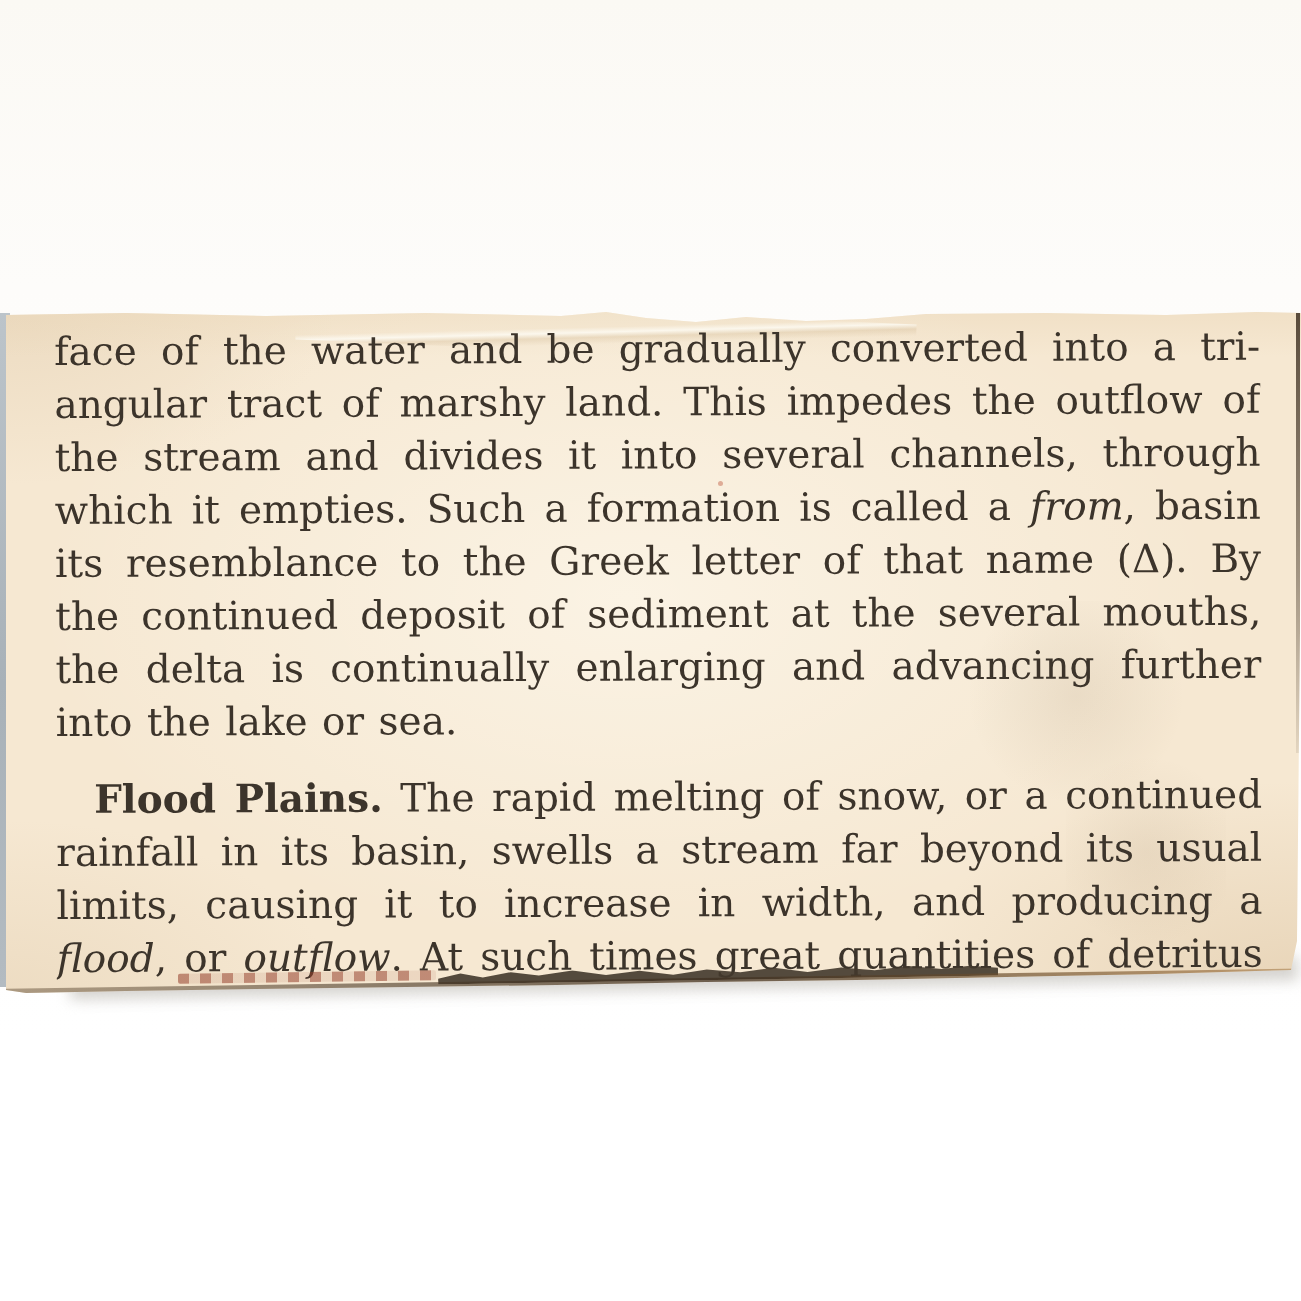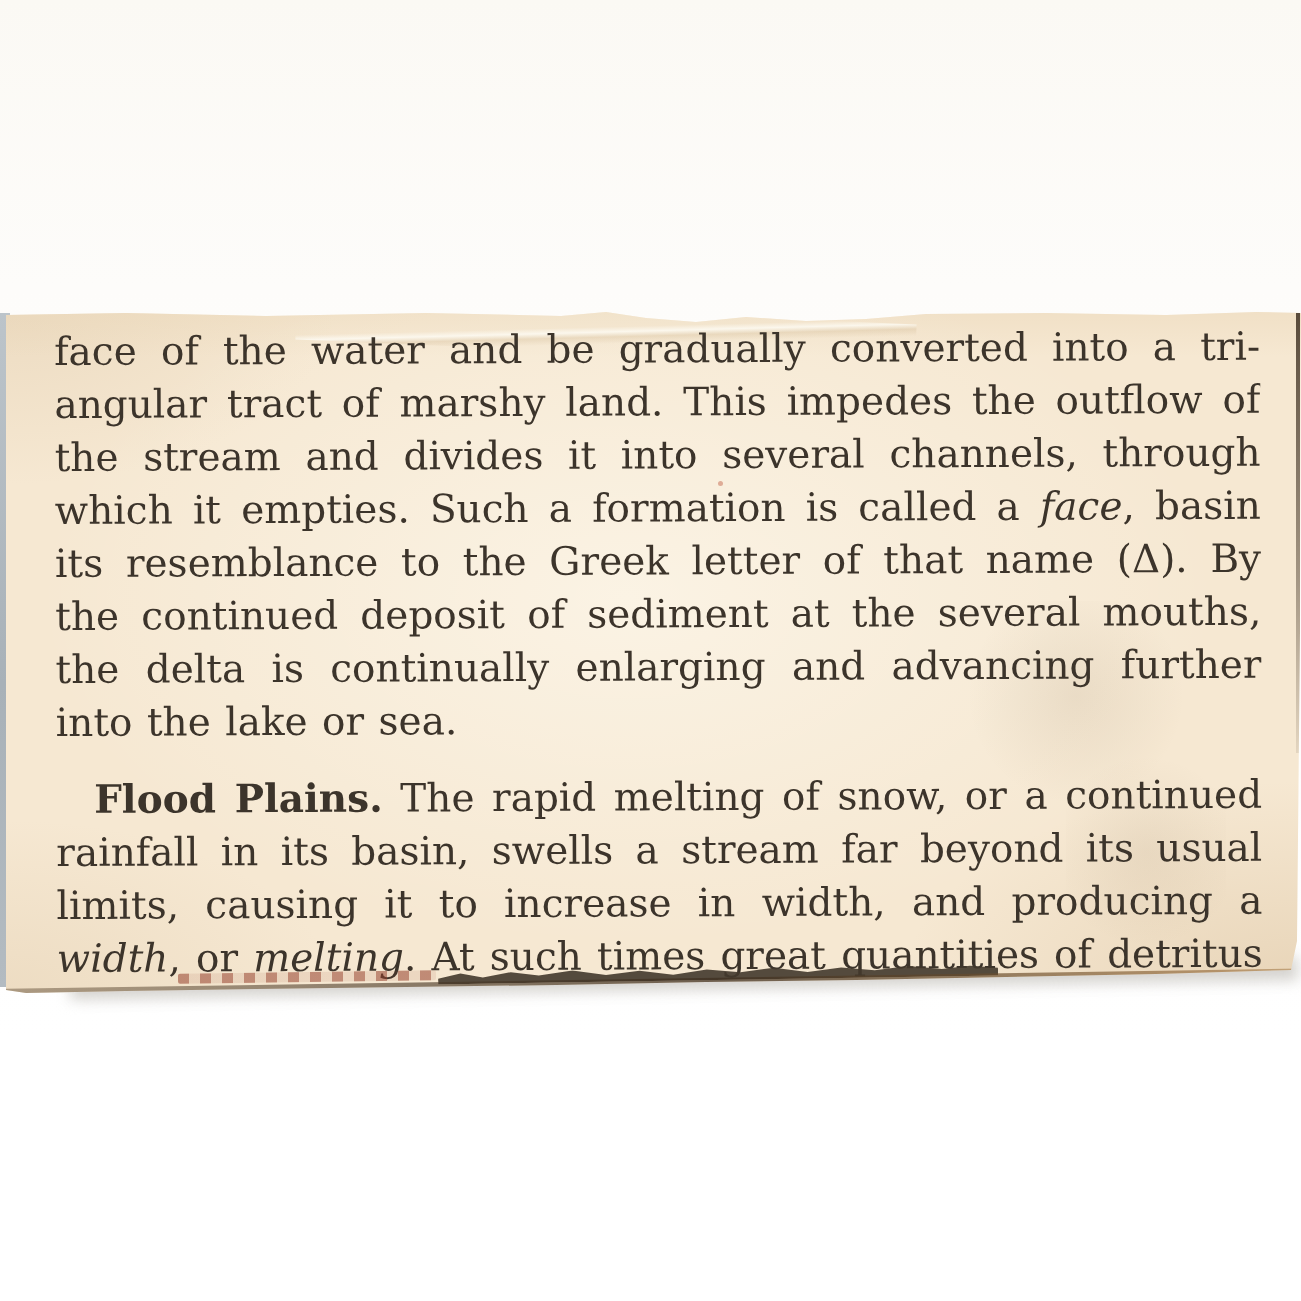--- a/index.html
+++ b/index.html
@@ -162,29 +162,29 @@
 
     <div class="crease"></div>
     <div class="stain-a"></div>
     <div class="stain-b"></div>
     <div class="speck"></div>
 
     <div class="text-col">
       <div class="line">face of the water and be gradually converted into a tri-</div>
       <div class="line">angular tract of marshy land.  This impedes the outflow of</div>
       <div class="line">the stream and divides it into several channels, through</div>
-      <div class="line"><span>which it empties.  Such a formation is called a </span><span class="i">face</span><span>, basin</span></div>
+      <div class="line"><span>which it empties.  Such a formation is called a </span><span class="i">from</span><span>, basin</span></div>
       <div class="line">its resemblance to the Greek letter of that name (Δ).  By</div>
       <div class="line">the continued deposit of sediment at the several mouths,</div>
       <div class="line">the delta is continually enlarging and advancing further</div>
       <div class="line no-just">into the lake or sea.</div>
       <div class="line indent para-start"><span class="b">Flood Plains.</span><span>  The rapid melting of snow, or a continued</span></div>
       <div class="line">rainfall in its basin, swells a stream far beyond its usual</div>
       <div class="line">limits, causing it to increase in width, and producing a</div>
-      <div class="line"><span class="i">width</span><span>, or </span><span class="i">melting</span><span>.  At such times great quantities of detritus</span></div>
+      <div class="line"><span class="i">flood</span><span>, or </span><span class="i">outflow</span><span>.  At such times great quantities of detritus</span></div>
     </div>
 
     <div class="cutoff-red"></div>
     <div class="cutoff-band"></div>
     <div class="edge-right"></div>
     <div class="edge-bottom"></div>
 
   </div>
 </div>
 

